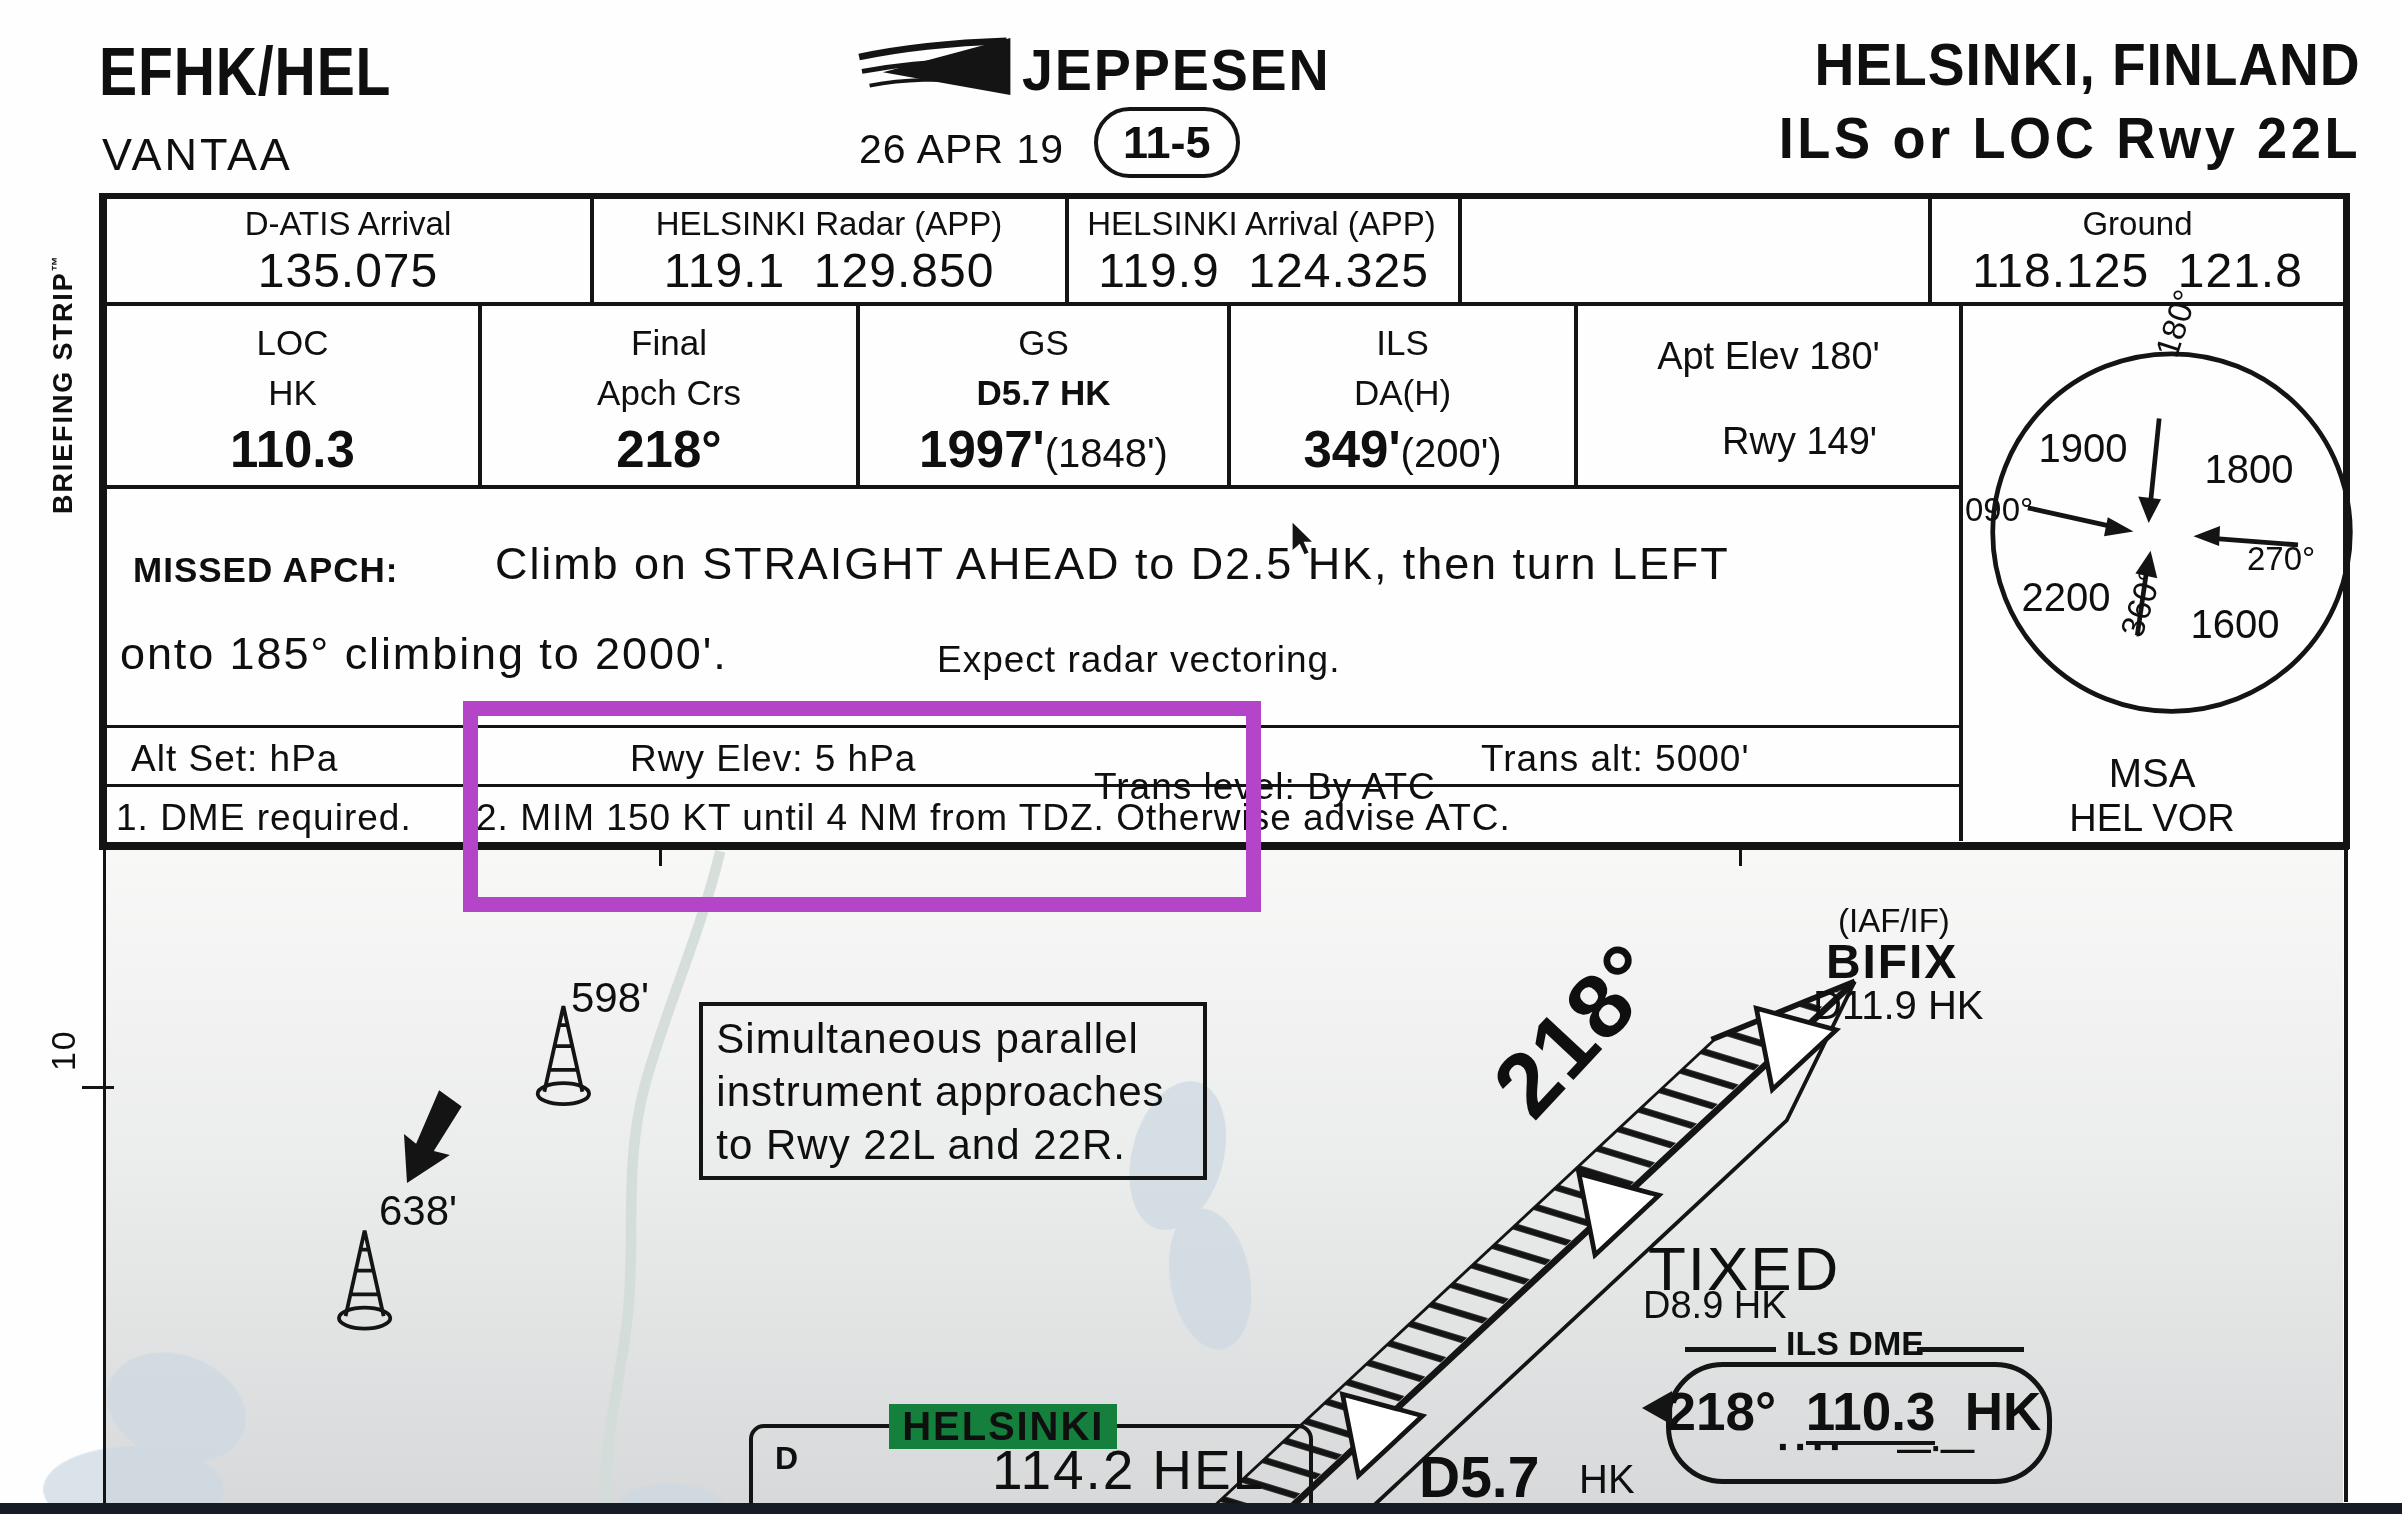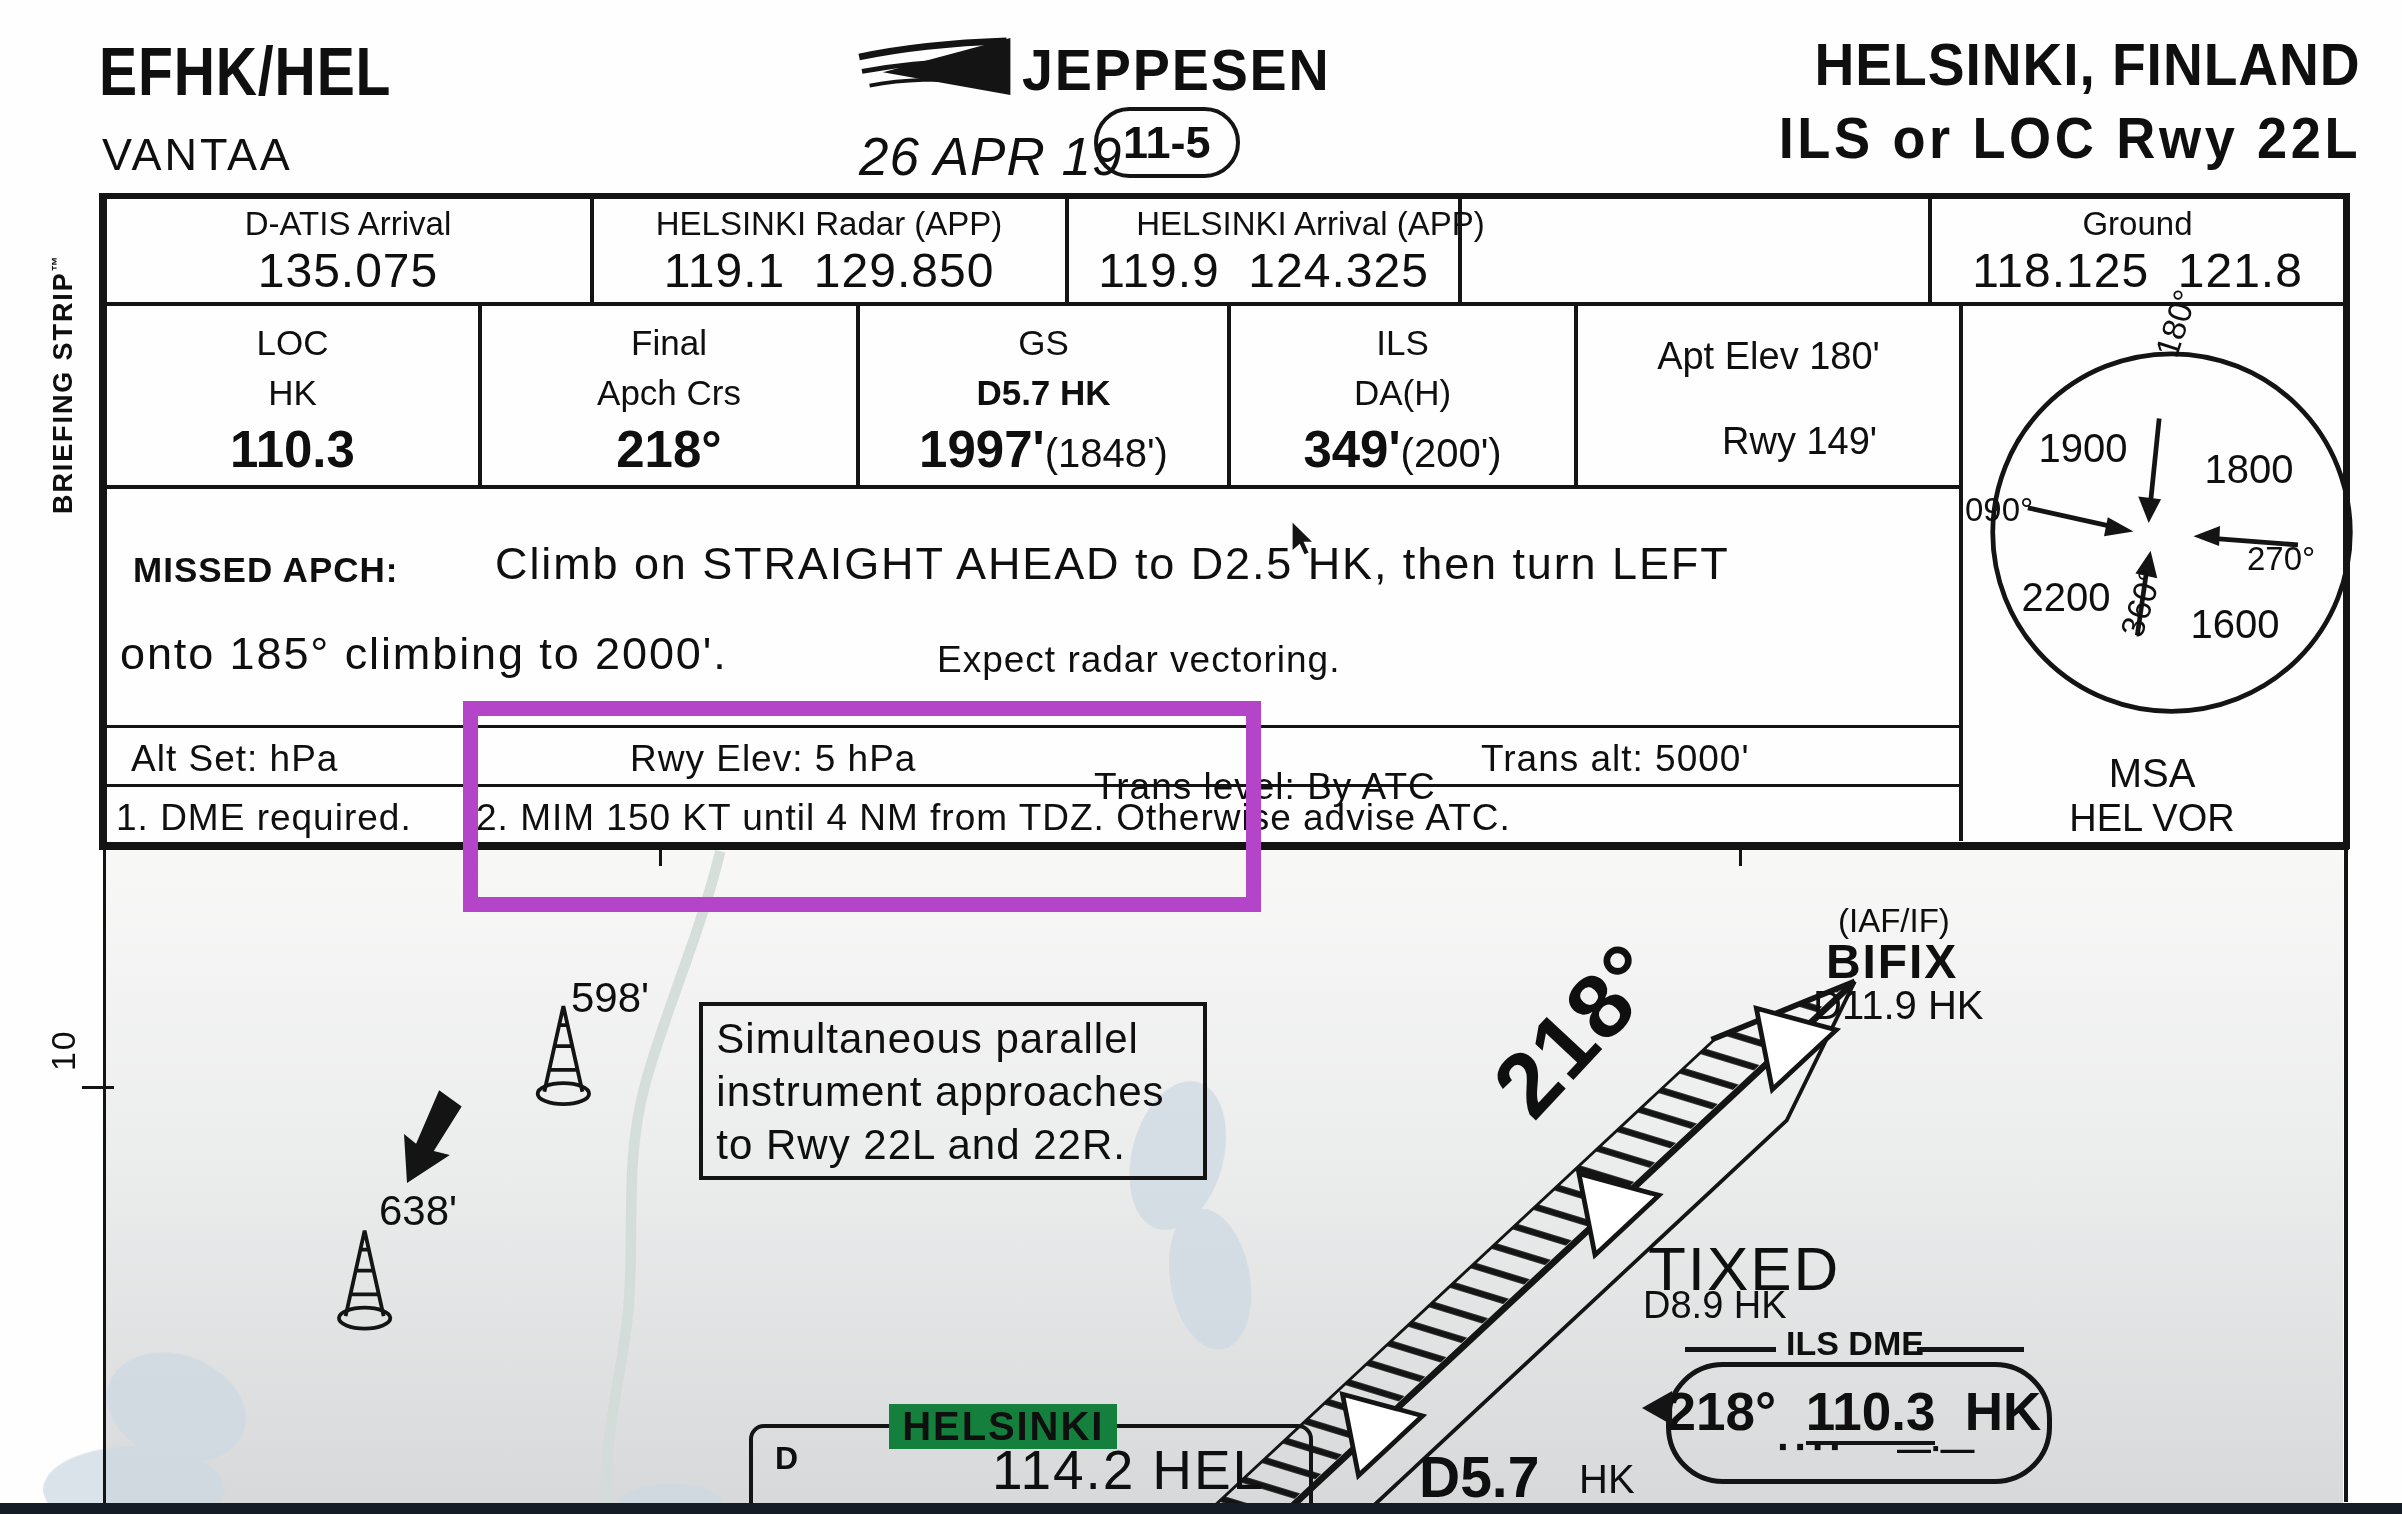--- a/index.html
+++ b/index.html
@@ -7,21 +7,21 @@
         font-family:"Liberation Sans",sans-serif;color:#0f0f0f;}
   .abs{position:absolute;}
   .bar{position:absolute;background:#141414;z-index:8;}
   .tick{position:absolute;background:#141414;z-index:8;}
   .txt{position:absolute;z-index:10;white-space:nowrap;}
   .ctr{text-align:center;}
   
   .icao{font-size:68px;font-weight:bold;transform:scaleX(.84);transform-origin:0 0;letter-spacing:1px;}
   .city{font-size:45px;letter-spacing:2.9px;}
   .brand{font-size:58px;font-weight:bold;letter-spacing:1.9px;transform:scaleX(.96);transform-origin:0 0;}
-  .date{font-size:53px;letter-spacing:1px;font-style:italic;}
+  .date{font-size:41px;letter-spacing:1px;}
   .idx{font-size:45px;font-weight:bold;border:4.8px solid #141414;border-radius:44px;
        padding:5.7px 25px;z-index:10;position:absolute;}
   .region{font-size:60px;font-weight:bold;letter-spacing:1px;transform:scaleX(.92);transform-origin:100% 0;}
   .proc{font-size:57px;font-weight:bold;letter-spacing:3.8px;transform:scaleX(.95);transform-origin:100% 0;}
   
   .clab{font-size:33px;}
   .cval{font-size:48px;letter-spacing:1px;}
   .r1{font-size:35px;}
   .bval{font-size:51px;font-weight:bold;}
   .paren{font-size:40px;font-weight:normal;}
@@ -154,21 +154,21 @@
   <div class="tick" style="left:1739px;top:849px;width:2.9px;height:17px;"></div>
 
   <div class="txt clab ctr" style="left:106px;top:205px;width:484px;">D-ATIS Arrival</div>
   <div class="txt cval ctr" style="left:106px;top:243px;width:484px;">
     <span>135.075</span>
   </div>
   <div class="txt clab ctr" style="left:593px;top:205px;width:472px;">HELSINKI Radar (APP)</div>
   <div class="txt cval ctr" style="left:593px;top:243px;width:472px;">
     <span>119.1</span>&nbsp;&nbsp;<span>129.850</span>
   </div>
-  <div class="txt clab ctr" style="left:1116px;top:205px;width:389px;">HELSINKI Arrival (APP)</div>
+  <div class="txt clab ctr" style="left:1067px;top:205px;width:389px;">HELSINKI Arrival (APP)</div>
   <div class="txt cval ctr" style="left:1069px;top:243px;width:389px;">
     <span>119.9</span>&nbsp;&nbsp;<span>124.325</span>
   </div>
   <div class="txt clab ctr" style="left:1932px;top:205px;width:411px;">Ground</div>
   <div class="txt cval ctr" style="left:1932px;top:243px;width:411px;">
     <span>118.125</span>&nbsp;&nbsp;<span>121.8</span>
   </div>
 
   <div class="txt r1 ctr" style="left:106px;top:323px;width:373px;">LOC</div>
   <div class="txt r1 ctr" style="left:106px;top:373px;width:373px;">HK</div>

